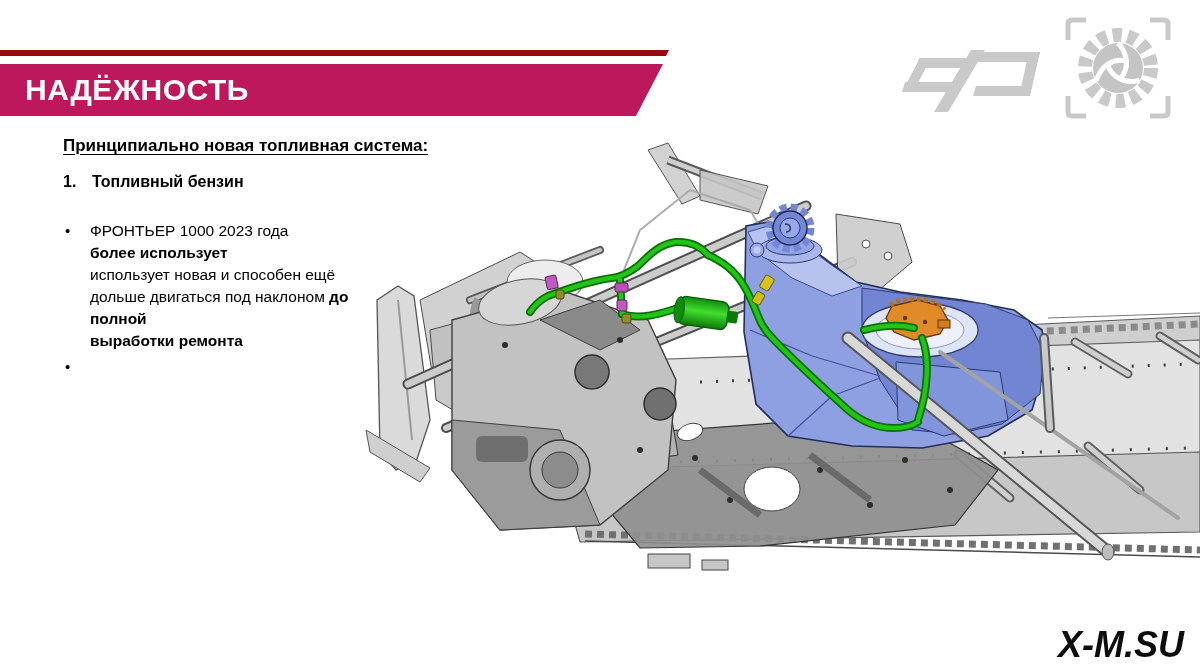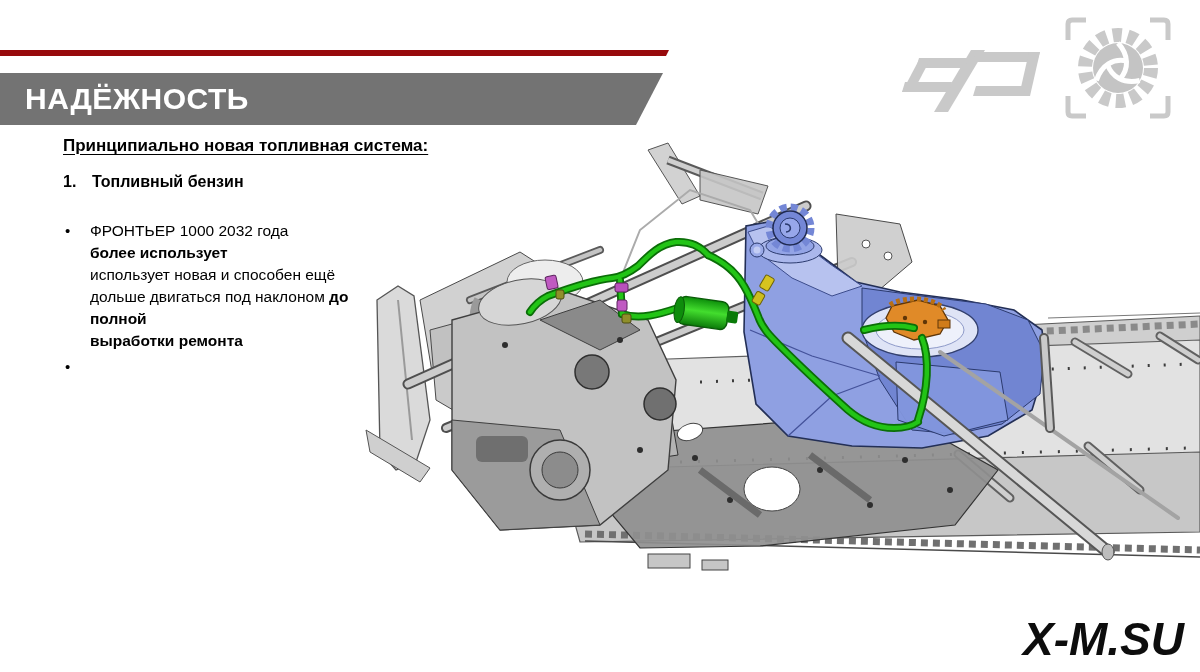--- a/index.html
+++ b/index.html
@@ -6,21 +6,21 @@
   body{
     width:1200px;height:672px;position:relative;overflow:hidden;
     background:#ffffff;font-family:"Liberation Sans",sans-serif;
   }
   
   .accent-strip{
     position:absolute;left:0;top:50px;width:700px;height:6px;background:#970a0c;
     clip-path:polygon(0 0,669px 0,666px 100%,0 100%);
   }
   .banner{
-    position:absolute;left:0;top:73px;width:700px;height:52px;background:#737373;
+    position:absolute;left:0;top:64px;width:700px;height:52px;background:#be185d;
     clip-path:polygon(0 0,663px 0,636px 100%,0 100%);
   }
   .banner .title{
     color:#ffffff;font-size:30px;font-weight:bold;line-height:52px;
     padding-left:25px;letter-spacing:.5px;
   }
   
   .brand{position:absolute;left:890px;top:8px;width:300px;height:118px;}
   
   .content{position:absolute;left:63px;top:134px;width:330px;color:#000;}
@@ -31,21 +31,21 @@
   .item-row{display:flex;margin-top:13px;font-size:16px;font-weight:bold;line-height:22px;}
   .item-num{width:29px;flex:0 0 29px;}
   .bullet{display:flex;font-size:15.5px;line-height:22px;}
   .bullet.first{margin-top:27px;}
   .bullet.second{margin-top:4px;}
   .b-marker{width:25px;flex:0 0 25px;padding-left:2px;font-size:15px;}
   .b-text{width:268px;}
   
   .watermark{
     position:absolute;right:16px;bottom:6px;color:#0d0d0d;
-    font-size:46px;font-weight:bold;font-style:italic;letter-spacing:0;
+    font-size:36px;font-weight:bold;font-style:italic;letter-spacing:0;
   }
   
   .illus{position:absolute;left:0;top:0;width:1200px;height:672px;pointer-events:none;}
 </style>
 </head>
 <body>
 
 <div class="accent-strip"></div>
 <div class="banner">
   <div class="title">НАДЁЖНОСТЬ</div>
@@ -77,21 +77,21 @@
 </svg>
 
 <div class="content">
   <div class="heading">Принципиально новая топливная система:</div>
   <div class="item-row">
     <span class="item-num">1.</span>
     <span>Топливный бензин</span>
   </div>
   <div class="bullet first">
     <span class="b-marker">•</span>
-    <span class="b-text"><span>ФРОНТЬЕР 1000 2032 года</span><br>
+    <span class="b-text"><span>ФРОНТЬЕР 1000 2023 года</span><br>
       <strong>более использует</strong><br>
       <span>использует новая и способен ещё дольше двигаться под наклоном </span><strong>до полной</strong><br>
       <strong>выработки ремонта</strong></span>
   </div>
   <div class="bullet second">
     <span class="b-marker">•</span>
   </div>
 </div>
 
 <svg class="illus" viewBox="0 0 1200 672">

